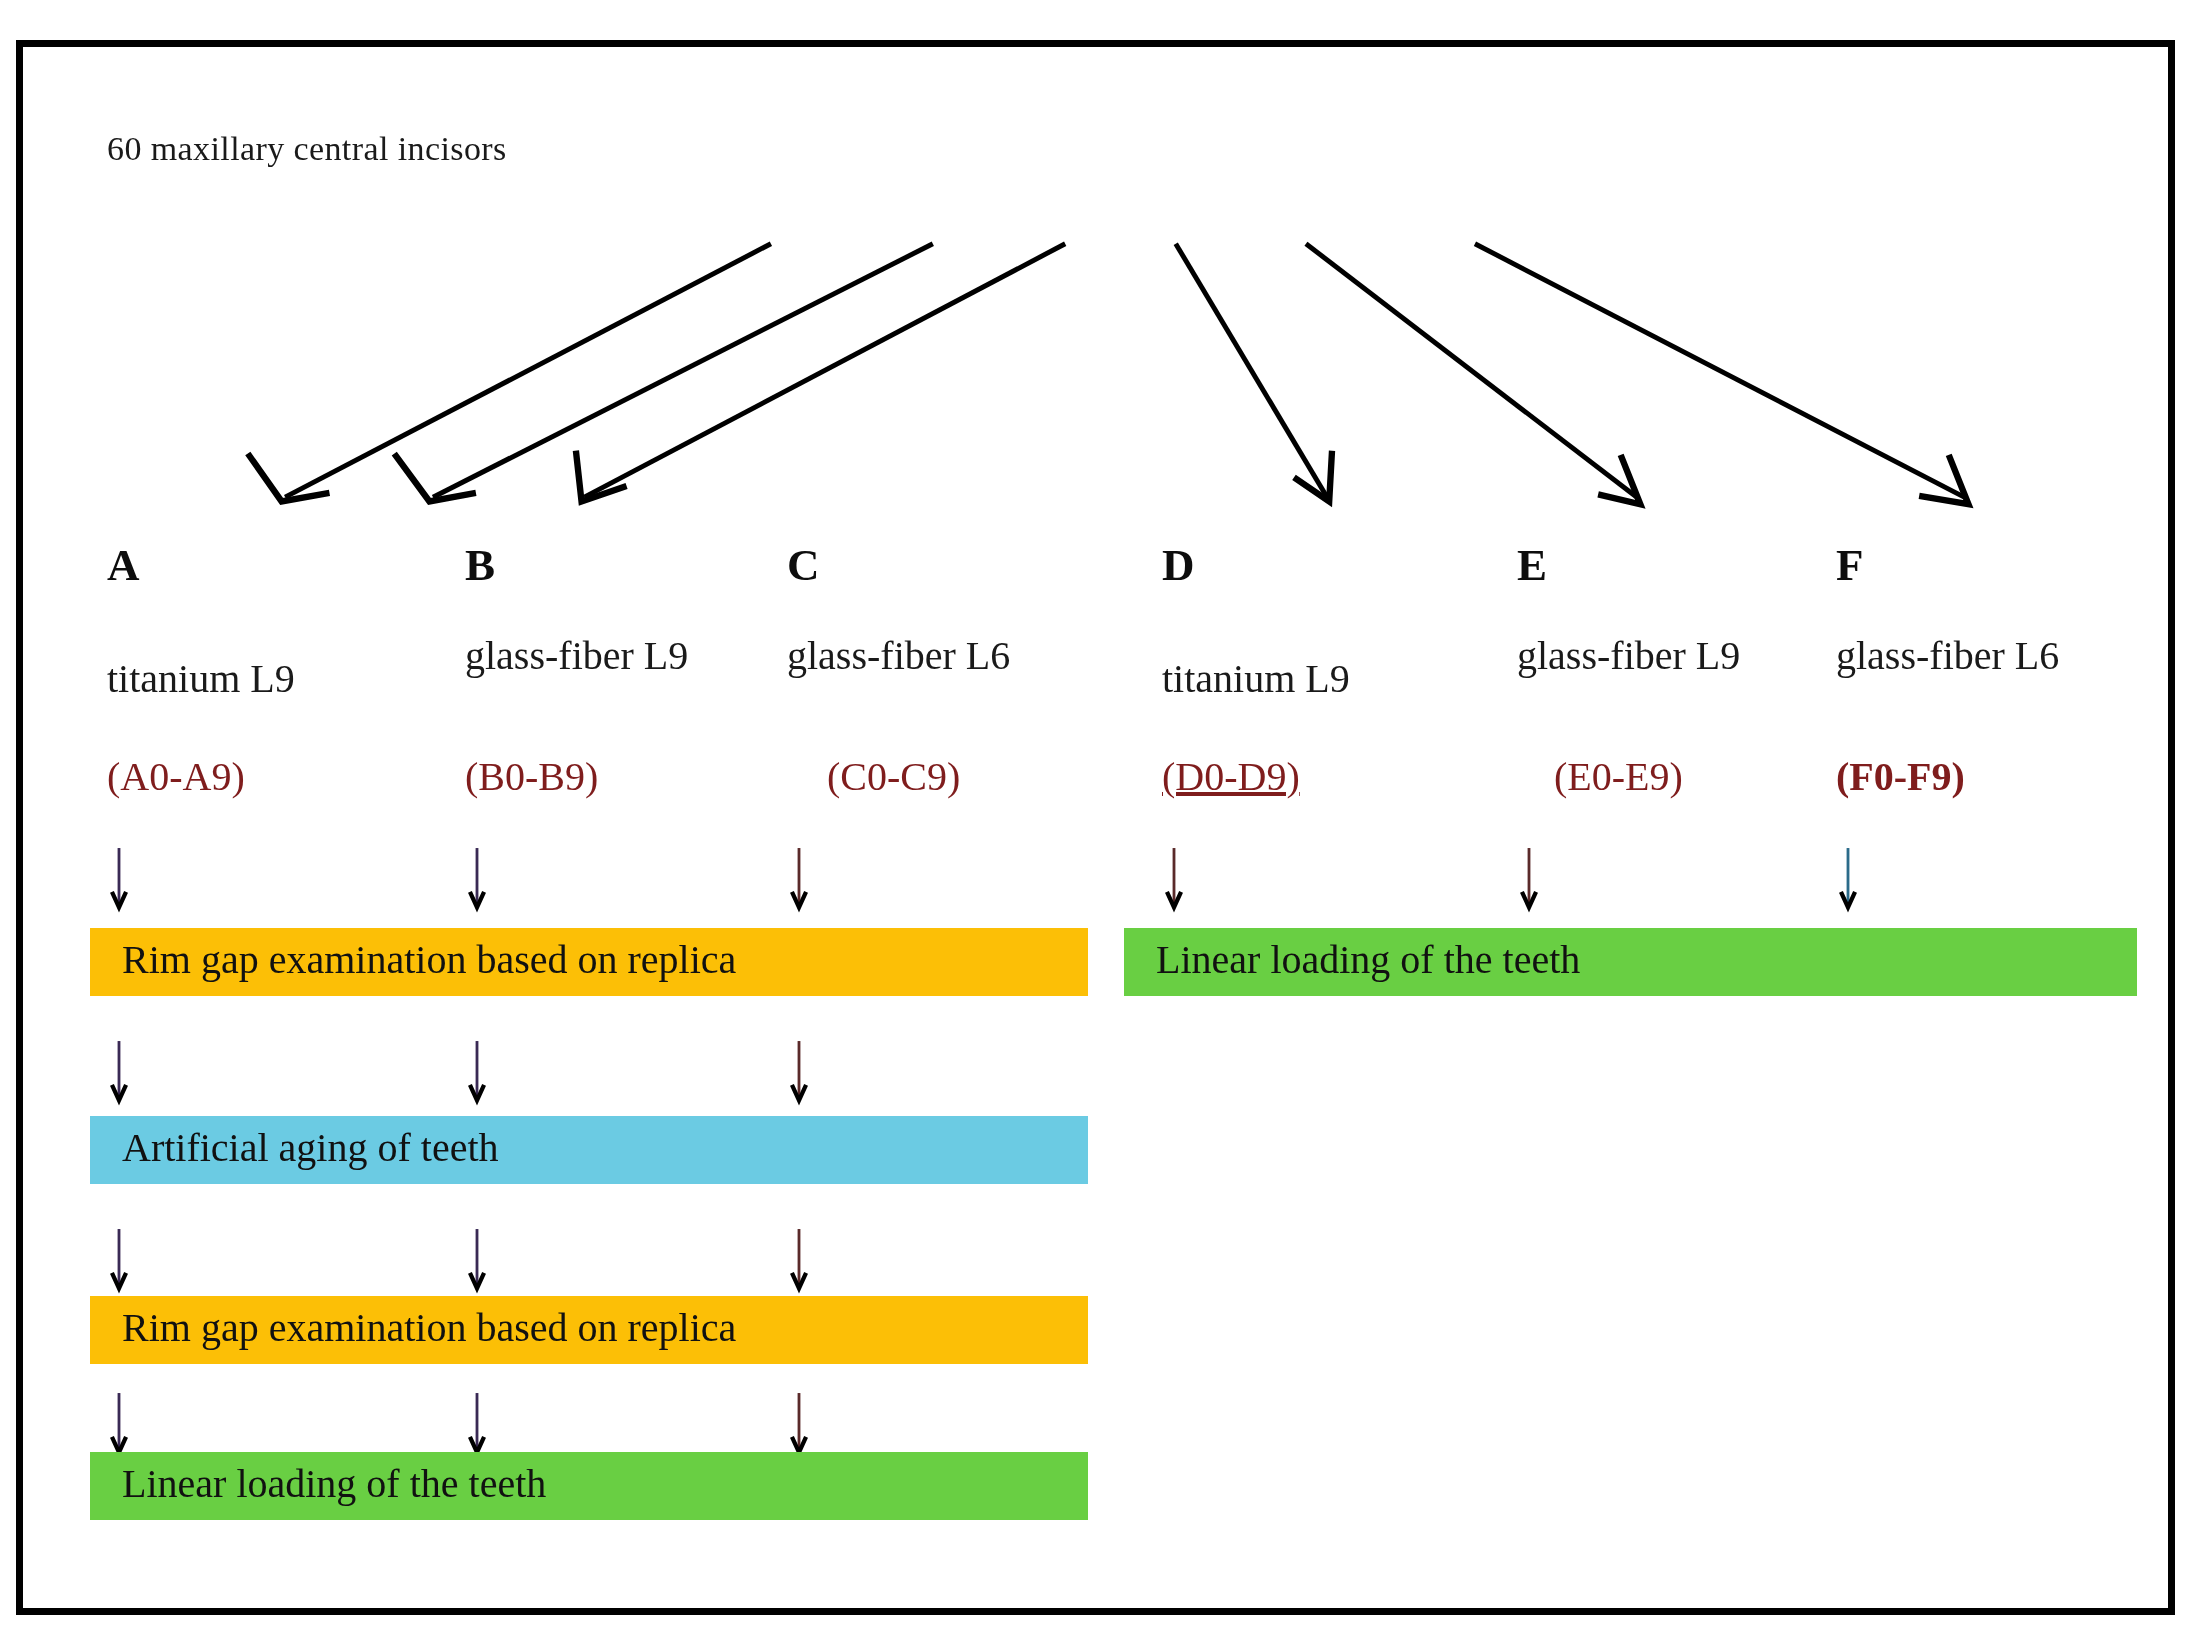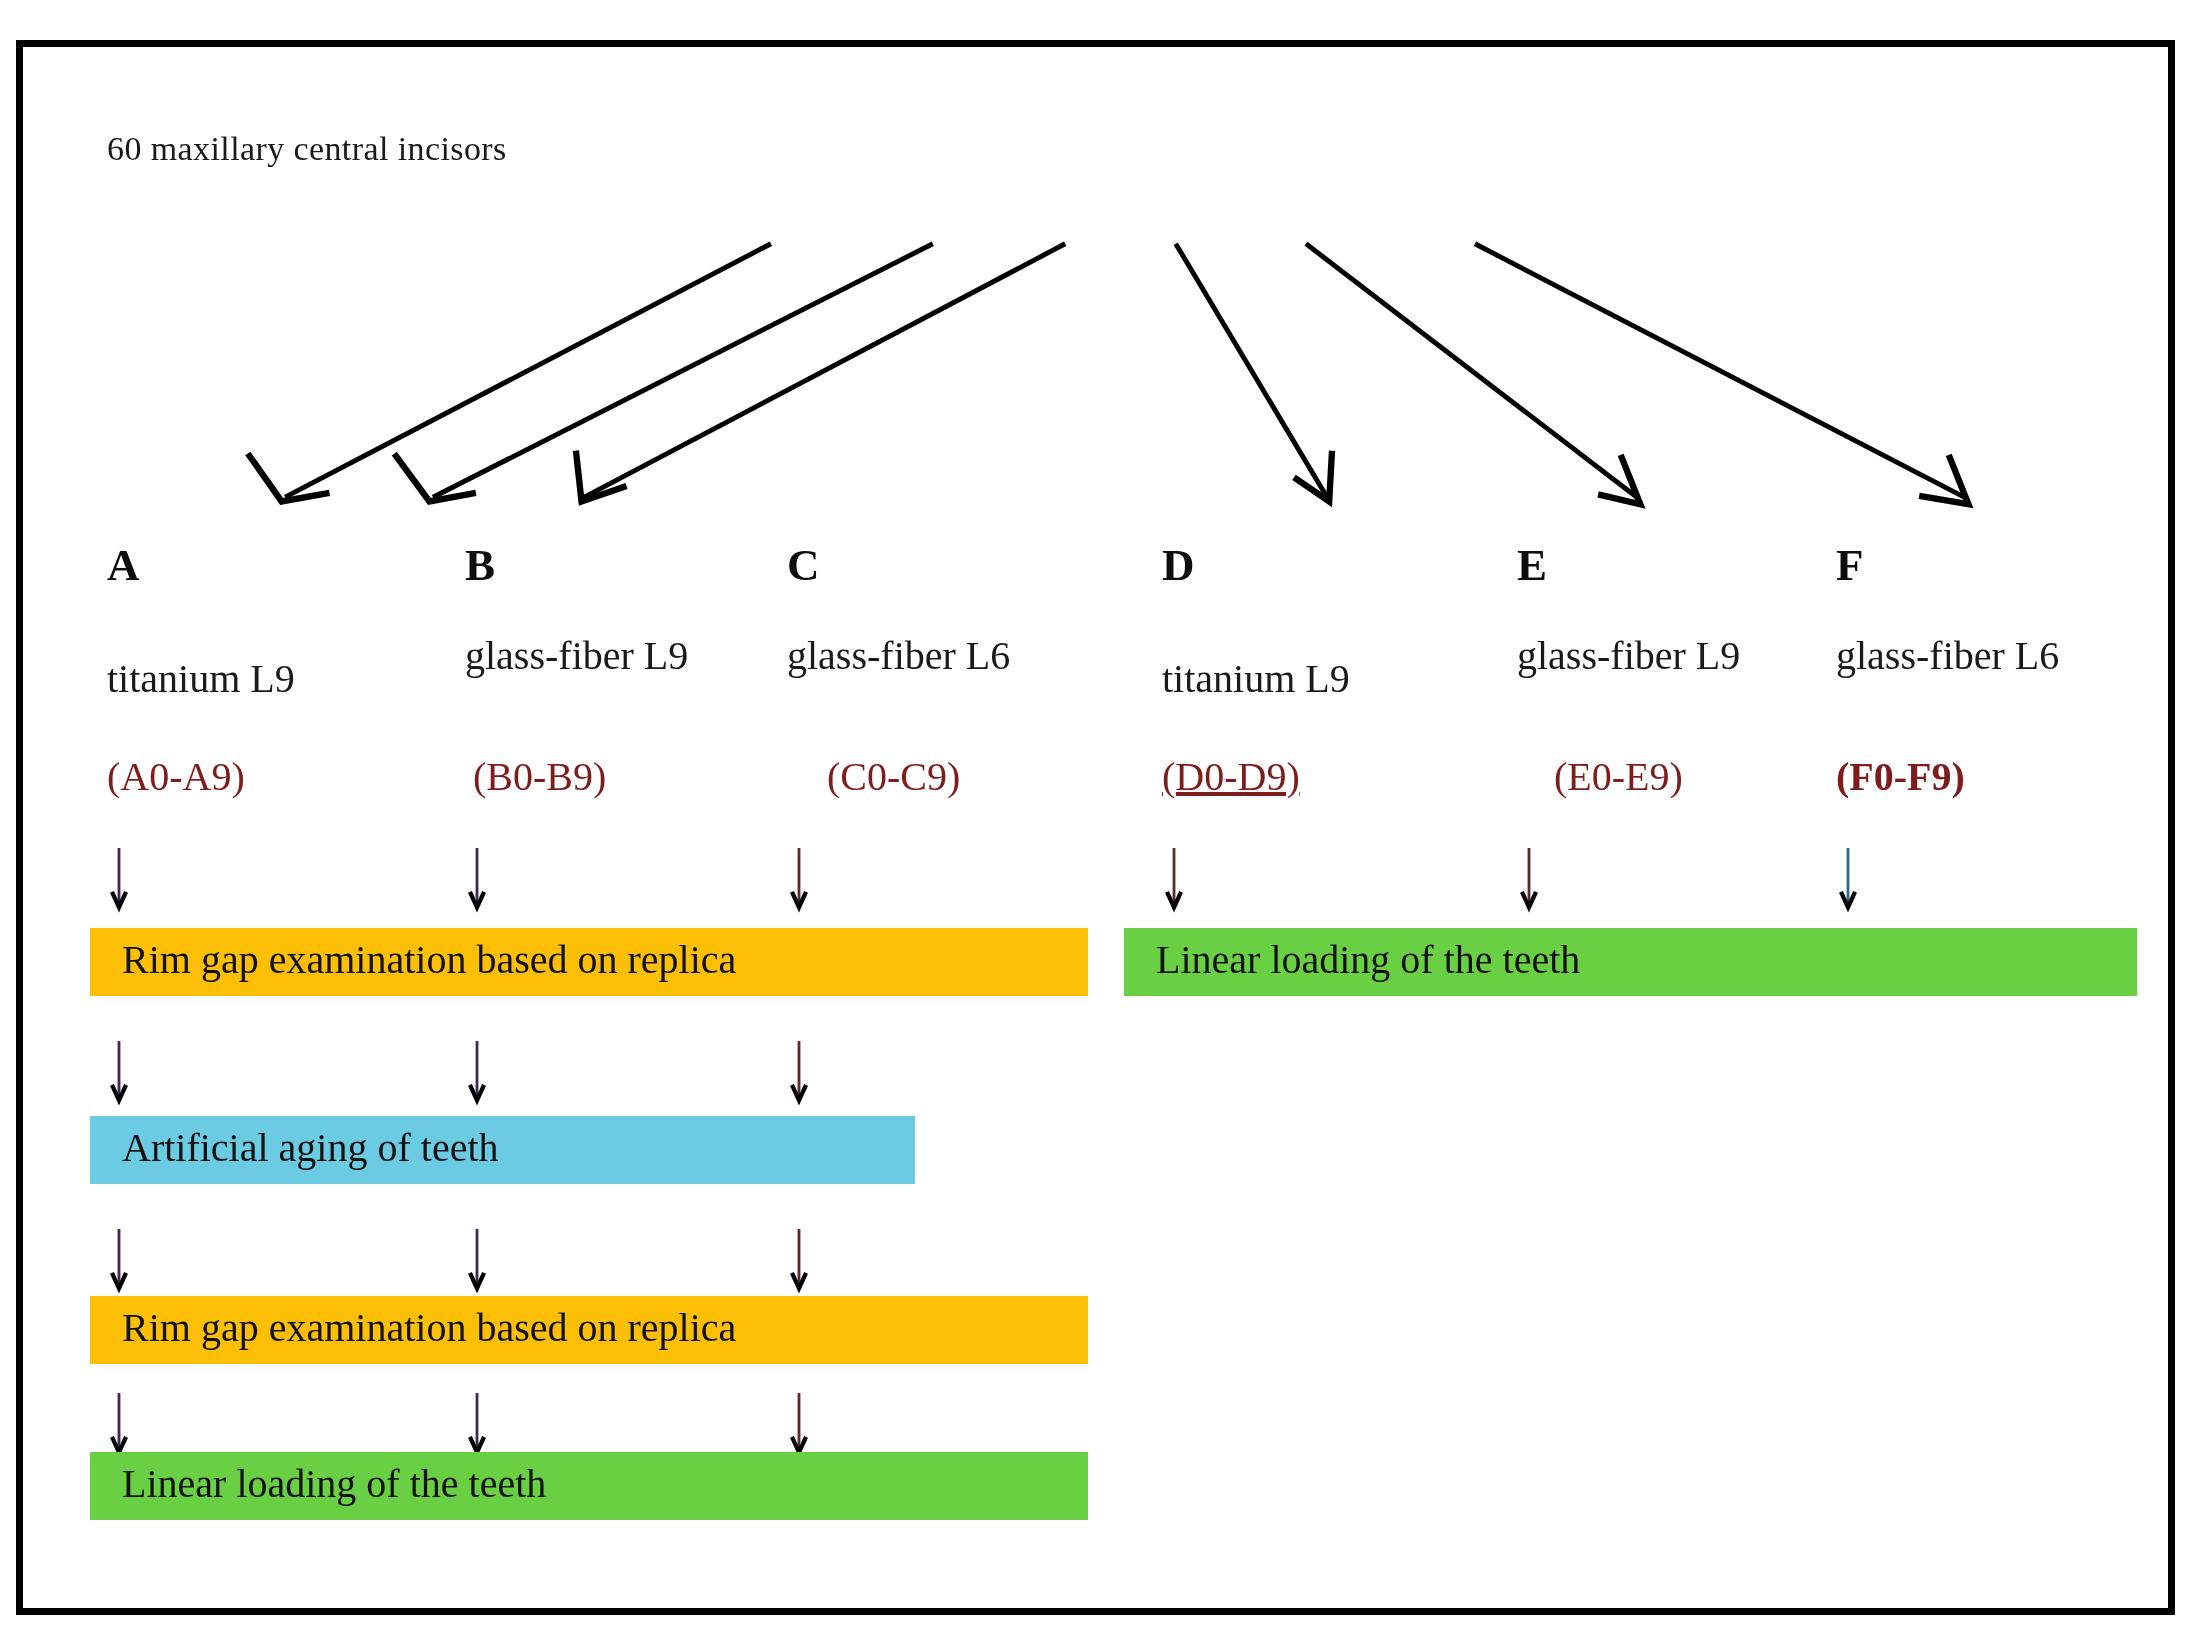--- a/index.html
+++ b/index.html
@@ -119,21 +119,21 @@
   </svg>
 
   <div class="title-text">60 maxillary central incisors</div>
 
   <div class="group-letter" style="left:107px; top:539px;">A</div>
   <div class="group-desc" style="left:107px; top:655px; width:211px;">titanium L9</div>
   <div class="group-range" style="left:107px; top:753px;">(A0-A9)</div>
 
   <div class="group-letter" style="left:465px; top:539px;">B</div>
   <div class="group-desc" style="left:465px; top:632px; width:232px;">glass-fiber L9</div>
-  <div class="group-range" style="left:465px; top:753px;margin-left:8px;">(B0-B9)</div>
+  <div class="group-range" style="left:465px; top:753px;">(B0-B9)</div>
 
   <div class="group-letter" style="left:787px; top:539px;">C</div>
   <div class="group-desc" style="left:787px; top:632px; width:232px;">glass-fiber L6</div>
   <div class="group-range" style="left:787px; top:753px;margin-left:40px;">(C0-C9)</div>
 
   <div class="group-letter" style="left:1162px; top:539px;">D</div>
   <div class="group-desc" style="left:1162px; top:655px; width:225px;">titanium L9</div>
   <div class="group-range" style="left:1162px; top:753px;text-decoration:underline;">(D0-D9)</div>
 
   <div class="group-letter" style="left:1517px; top:539px;">E</div>
@@ -201,21 +201,21 @@
       <polyline points="7,62 17,84 27,62" fill="none" stroke="#000000" stroke-width="6"></polyline>
     </svg>
   </div>
   <div class="varrow" style="left:787px; top:1041px;">
     <svg width="24" height="65" viewBox="0 0 34 92" xmlns="http://www.w3.org/2000/svg">
       <line x1="17" y1="0" x2="17" y2="78" stroke="#5a2a2a" stroke-width="4"></line>
       <polyline points="7,62 17,84 27,62" fill="none" stroke="#000000" stroke-width="6"></polyline>
     </svg>
   </div>
 
-  <div class="bar bar-cyan" style="left:90px; top:1116px; width:825px;">
+  <div class="bar bar-cyan" style="left:90px; top:1116px; width:998px;">
     <span class="bar-label">Artificial aging of teeth</span>
   </div>
 
   <div class="varrow" style="left:107px; top:1229px;">
     <svg width="24" height="65" viewBox="0 0 34 92" xmlns="http://www.w3.org/2000/svg">
       <line x1="17" y1="0" x2="17" y2="78" stroke="#3a2a55" stroke-width="4"></line>
       <polyline points="7,62 17,84 27,62" fill="none" stroke="#000000" stroke-width="6"></polyline>
     </svg>
   </div>
   <div class="varrow" style="left:465px; top:1229px;">

